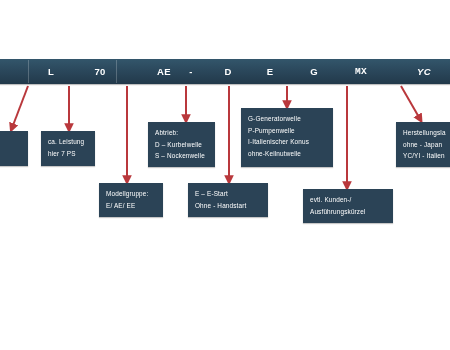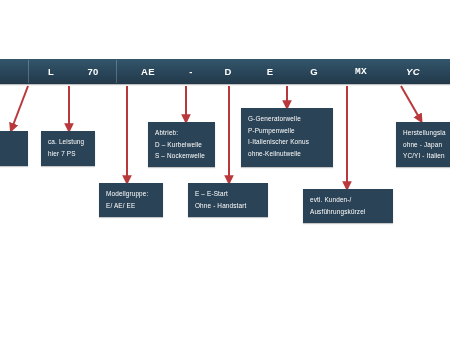--- a/index.html
+++ b/index.html
@@ -97,28 +97,28 @@
       </g>
   </svg>
 
   <div class="code-bar">
     <div id="bar-dividers">
         <div class="seg-div" style="left: 34px;"></div>
         <div class="seg-div" style="left: 122px;"></div>
       </div>
     <div id="bar-segments">
         <div class="code-seg" style="left: 36px; width: 42px;">L</div>
-        <div class="code-seg" style="left: 72px; width: 54px;">70</div>
-        <div class="code-seg" style="left: 132px; width: 44px;">AE</div>
+        <div class="code-seg" style="left: 79px; width: 54px;">70</div>
+        <div class="code-seg" style="left: 148px; width: 44px;">AE</div>
         <div class="code-seg" style="left: 182px; width: 30px;">-</div>
         <div class="code-seg" style="left: 214px; width: 40px;">D</div>
         <div class="code-seg" style="left: 256px; width: 40px;">E</div>
         <div class="code-seg" style="left: 298px; width: 44px;">G</div>
         <div class="code-seg" style="left: 344px; width: 46px; font-family: Liberation Mono, monospace;">MX</div>
-        <div class="code-seg" style="left: 397px; width: 44px; font-style: italic;">YC</div>
+        <div class="code-seg" style="left: 408px; width: 44px; font-style: italic;">YC</div>
       </div>
   </div>
 
   <div id="box-layer">
       <div class="box" style="left: -18px; top: 131px; width: 46px; height: 35px; background: rgb(43, 67, 86); padding-left: 0px;">
         <div>ngek.</div>
         <div>tor</div>
       </div>
       <div class="box" style="left: 41px; top: 131px; width: 54px; height: 35px; background: rgb(43, 67, 86);">
         <div>ca. Leistung</div>

